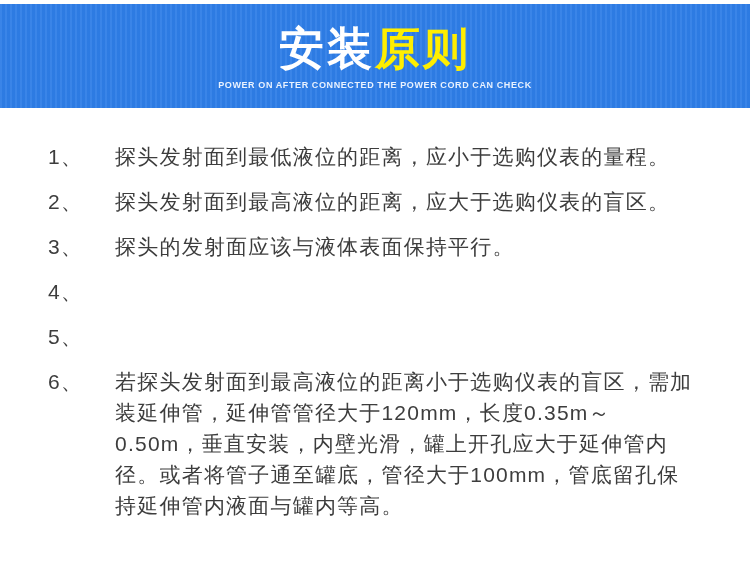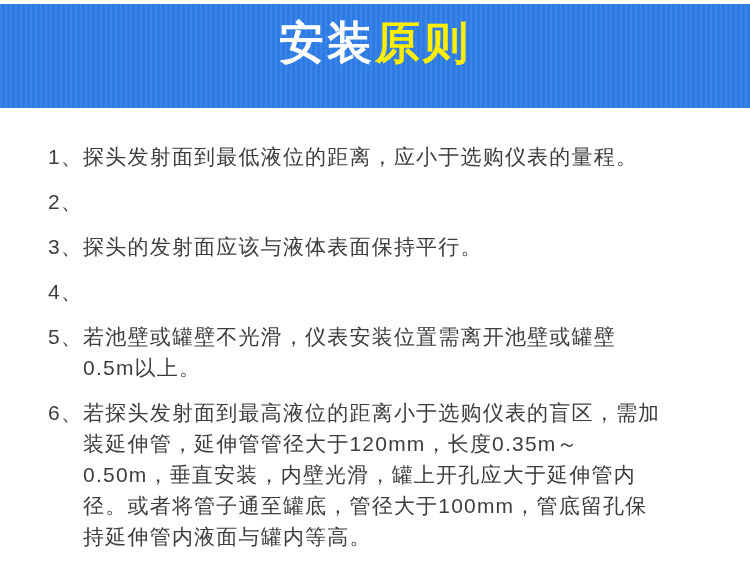--- a/index.html
+++ b/index.html
@@ -30,21 +30,21 @@
       rgba(255,255,255,0.06) 0px,
       rgba(255,255,255,0.06) 2px,
       rgba(0,0,0,0.02) 2px,
       rgba(0,0,0,0.02) 5px
     );
     text-align: center;
     overflow: hidden;
   }
   .banner-title {
     margin: 0;
-    padding-top: 16px;
+    padding-top: 22px;
     font-size: 45px;
     line-height: 46px;
     font-weight: bold;
     color: #ffffff;
     letter-spacing: 3px;
   }
   .banner-title .accent {
     color: #ffee00;
   }
   .banner-sub {
@@ -68,54 +68,56 @@
     line-height: 31px;
     letter-spacing: 1.2px;
   }
   .item .num {
     flex: 0 0 32px;
     white-space: nowrap;
   }
   .item .txt {
     flex: 1;
     max-width: 580px;
+    margin-left: 32px;
   }
 </style>
 </head>
 <body>
 
 <div class="page">
 
   <div class="banner">
     <h1 class="banner-title"><span>安装</span><span class="accent">原则</span></h1>
+    <p class="banner-sub">POWER ON AFTER CONNECTED THE POWER CORD CAN CHECK</p>
   </div>
 
   <div class="list">
 
     <div class="item">
       <span class="num">1、</span>
       <span class="txt">探头发射面到最低液位的距离，应小于选购仪表的量程。</span>
     </div>
 
     <div class="item">
       <span class="num">2、</span>
+      <span class="txt">探头发射面到最高液位的距离，应大于选购仪表的盲区。</span>
     </div>
 
     <div class="item">
       <span class="num">3、</span>
       <span class="txt">探头的发射面应该与液体表面保持平行。</span>
     </div>
 
     <div class="item">
       <span class="num">4、</span>
     </div>
 
     <div class="item">
       <span class="num">5、</span>
-      <span class="txt">若池壁或罐壁不光滑，仪表安装位置需离开池壁或罐壁0.5m以上。</span>
     </div>
 
     <div class="item">
       <span class="num">6、</span>
       <span class="txt">若探头发射面到最高液位的距离小于选购仪表的盲区，需加装延伸管，延伸管管径大于120mm，长度0.35m～0.50m，垂直安装，内壁光滑，罐上开孔应大于延伸管内径。或者将管子通至罐底，管径大于100mm，管底留孔保持延伸管内液面与罐内等高。</span>
     </div>
 
   </div>
 
 </div>

